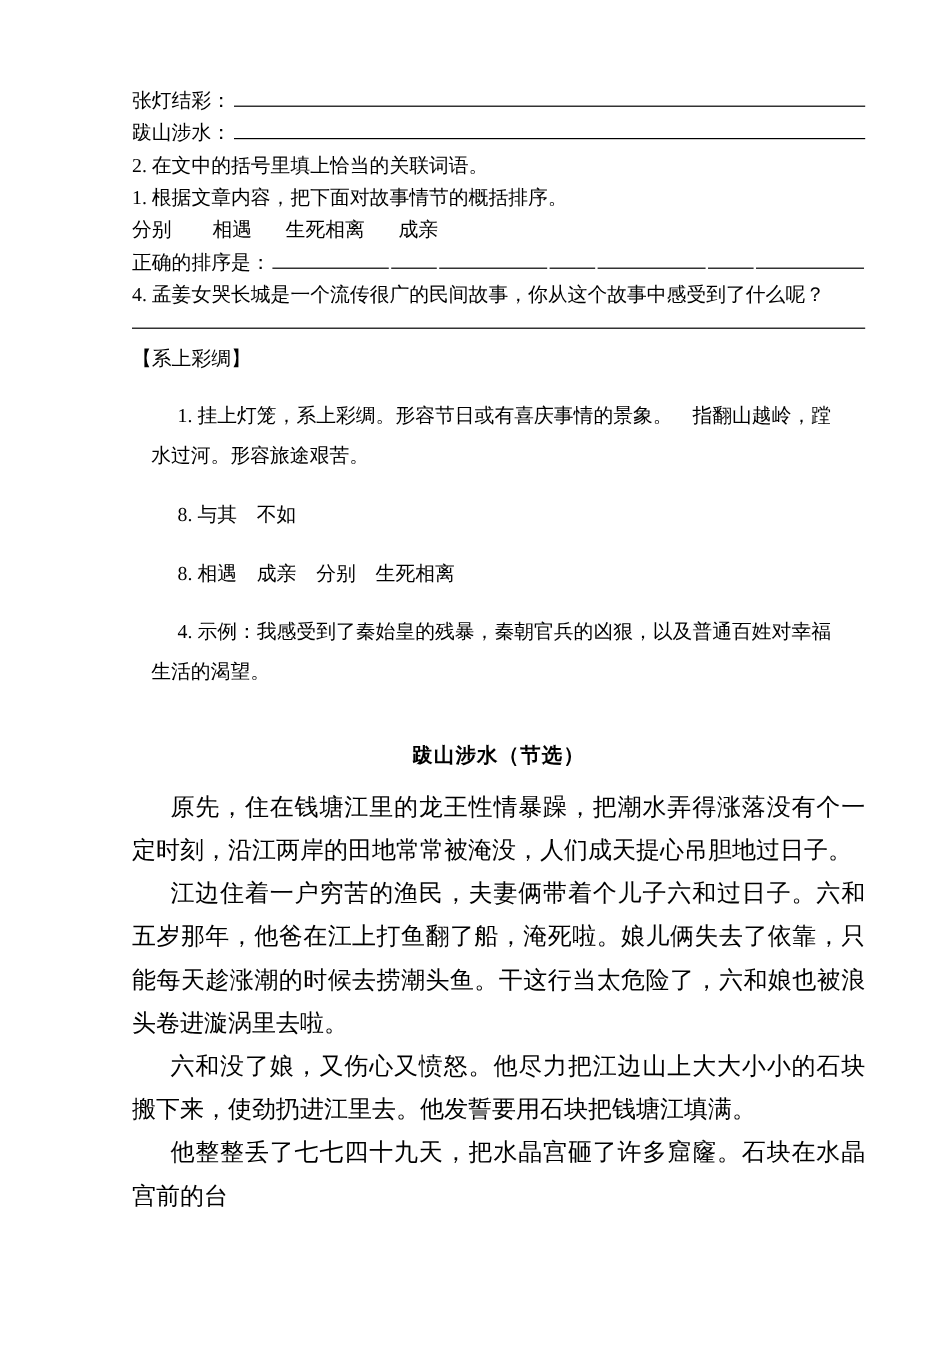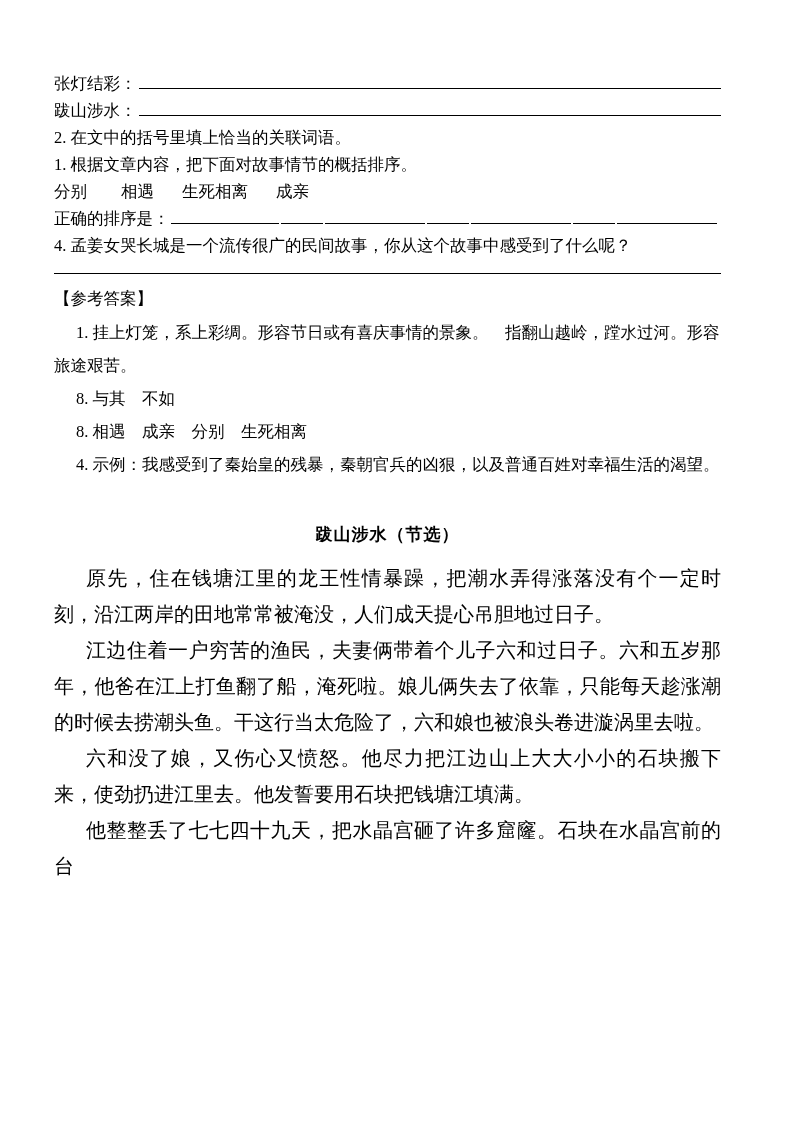--- a/index.html
+++ b/index.html
@@ -13,21 +13,21 @@
     font-family: "Liberation Serif", "DejaVu Serif", serif;
     color: #000000;
     position: relative;
     overflow: hidden;
   }
   .page {
     position: relative;
     width: 793px;
     height: 1122px;
     box-sizing: border-box;
-    padding: 70px 72px 40px 54px;
+    padding: 70px 72px 40px 110px;
   }
 
   
   .exercise {
     font-size: 16.5px;
     line-height: 27px;
   }
   .fill-line {
     display: flex;
     align-items: baseline;
@@ -82,21 +82,21 @@
   
   .ans-title {
     font-size: 16.5px;
     line-height: 30px;
     margin-bottom: 2px;
   }
   .ans-p {
     font-size: 16.5px;
     line-height: 33px;
     text-indent: 22px;
-    margin: 0;
+    margin: 16px;
   }
 
   
   .article-title {
     text-align: center;
     font-size: 17px;
     font-weight: bold;
     margin: 42px 0 14px 0;
     letter-spacing: 1px;
   }
@@ -142,21 +142,21 @@
       <span class="blank b-short"></span>
       <span class="blank b-med"></span>
     </div>
 
     <div class="wrap-q">4. 孟姜女哭长城是一个流传很广的民间故事，你从这个故事中感受到了什么呢？</div>
   </div>
 
   <hr class="divider">
 
   <div>
-    <div class="ans-title">【参考答案】</div>
+    <div class="ans-title">【系上彩绸】</div>
     <p class="ans-p">1. 挂上灯笼，系上彩绸。形容节日或有喜庆事情的景象。　指翻山越岭，蹚水过河。形容旅途艰苦。</p>
     <p class="ans-p">8. 与其　不如</p>
     <p class="ans-p">8. 相遇　成亲　分别　生死相离</p>
     <p class="ans-p">4. 示例：我感受到了秦始皇的残暴，秦朝官兵的凶狠，以及普通百姓对幸福生活的渴望。</p>
   </div>
 
   <div>
     <div class="article-title">跋山涉水（节选）</div>
     <p class="art-p">原先，住在钱塘江里的龙王性情暴躁，把潮水弄得涨落没有个一定时刻，沿江两岸的田地常常被淹没，人们成天提心吊胆地过日子。</p>
     <p class="art-p">江边住着一户穷苦的渔民，夫妻俩带着个儿子六和过日子。六和五岁那年，他爸在江上打鱼翻了船，淹死啦。娘儿俩失去了依靠，只能每天趁涨潮的时候去捞潮头鱼。干这行当太危险了，六和娘也被浪头卷进漩涡里去啦。</p>

